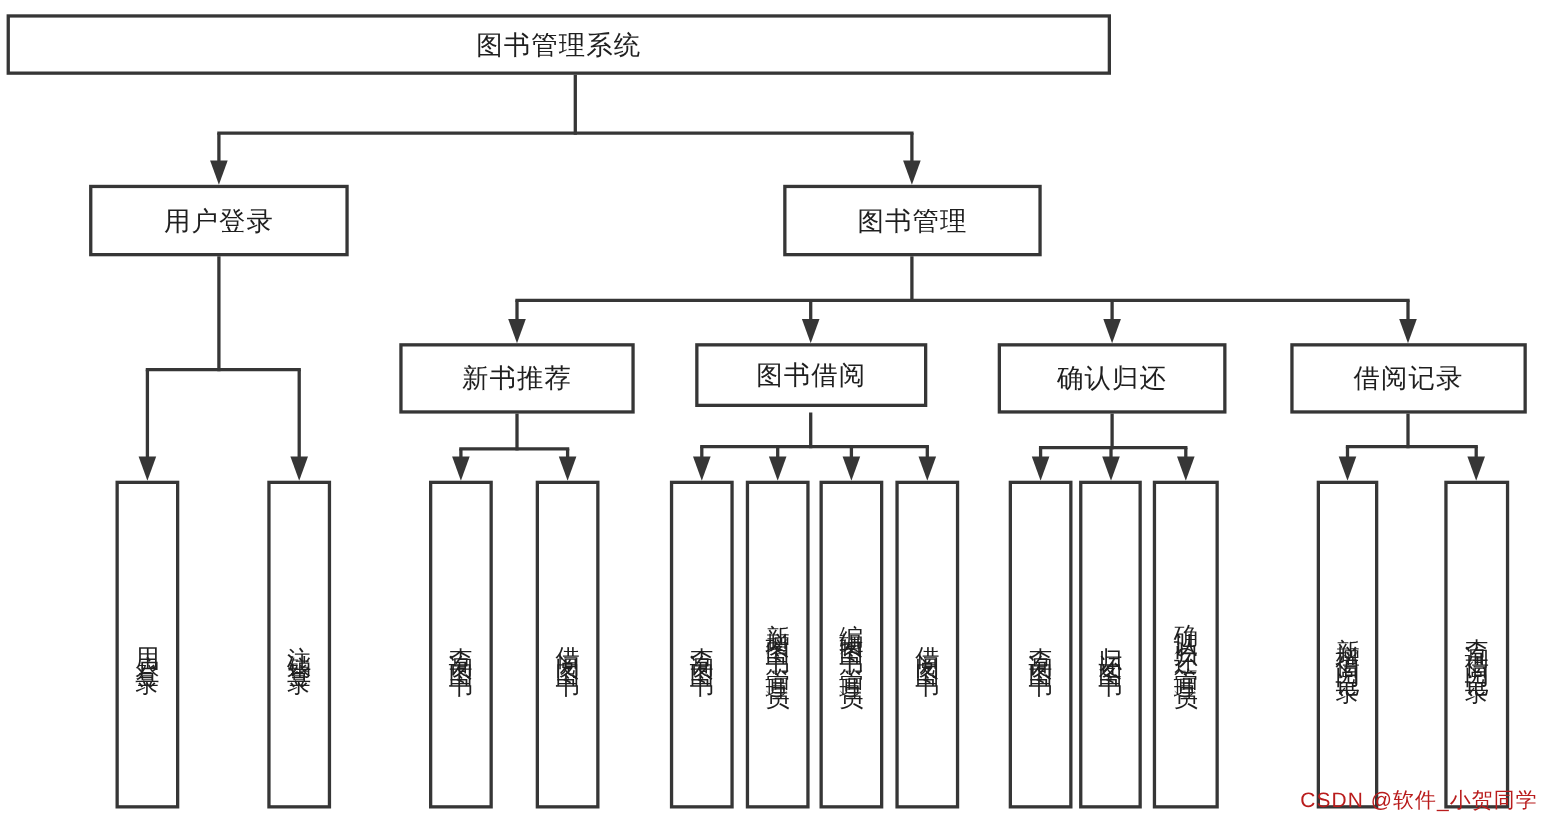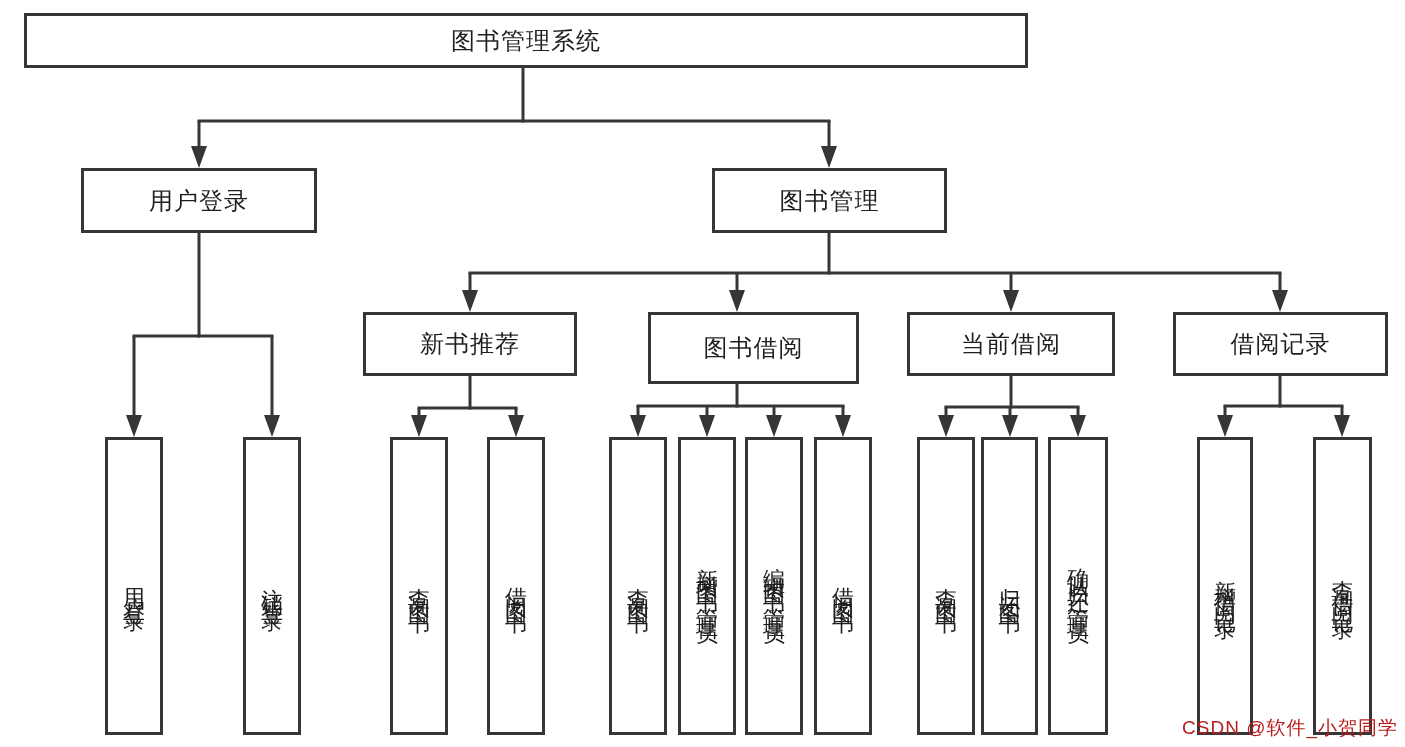--- a/index.html
+++ b/index.html
@@ -92,39 +92,39 @@
     <g>
       <line x1="1280" y1="374" x2="1280" y2="407.5"></line>
       <line x1="1223.5" y1="406" x2="1343.5" y2="406"></line>
       <line x1="1225" y1="406" x2="1225" y2="421"></line>
       <polygon points="1217,415 1233,415 1225,437"></polygon>
       <line x1="1342" y1="406" x2="1342" y2="421"></line>
       <polygon points="1334,415 1350,415 1342,437"></polygon>
     </g>
   </svg>
 
-  <div class="nb" style="left:24px;top:13px;width:1004px;height:55px">
+  <div class="nb" style="left:6px;top:13px;width:1004px;height:55px">
     <span class="lbl">图书管理系统</span>
   </div>
 
   <div class="nb" style="left:81px;top:168px;width:236px;height:65px">
     <span class="lbl">用户登录</span>
   </div>
   <div class="nb" style="left:363px;top:312px;width:214px;height:64px">
     <span class="lbl">新书推荐</span>
   </div>
 
   <div class="nb" style="left:712px;top:168px;width:235px;height:65px">
     <span class="lbl">图书管理</span>
   </div>
-  <div class="nb" style="left:648px;top:312px;width:211px;height:72px">
+  <div class="nb" style="left:632px;top:312px;width:211px;height:58px">
     <span class="lbl">图书借阅</span>
   </div>
   <div class="nb" style="left:907px;top:312px;width:208px;height:64px">
-    <span class="lbl">当前借阅</span>
+    <span class="lbl">确认归还</span>
   </div>
   <div class="nb" style="left:1173px;top:312px;width:215px;height:64px">
     <span class="lbl">借阅记录</span>
   </div>
 
   <div class="nb" style="left:105px;top:437px;width:58px;height:298px">
     <span class="vlbl">用户登录</span>
   </div>
   <div class="nb" style="left:243px;top:437px;width:58px;height:298px">
     <span class="vlbl">注销登录</span>

